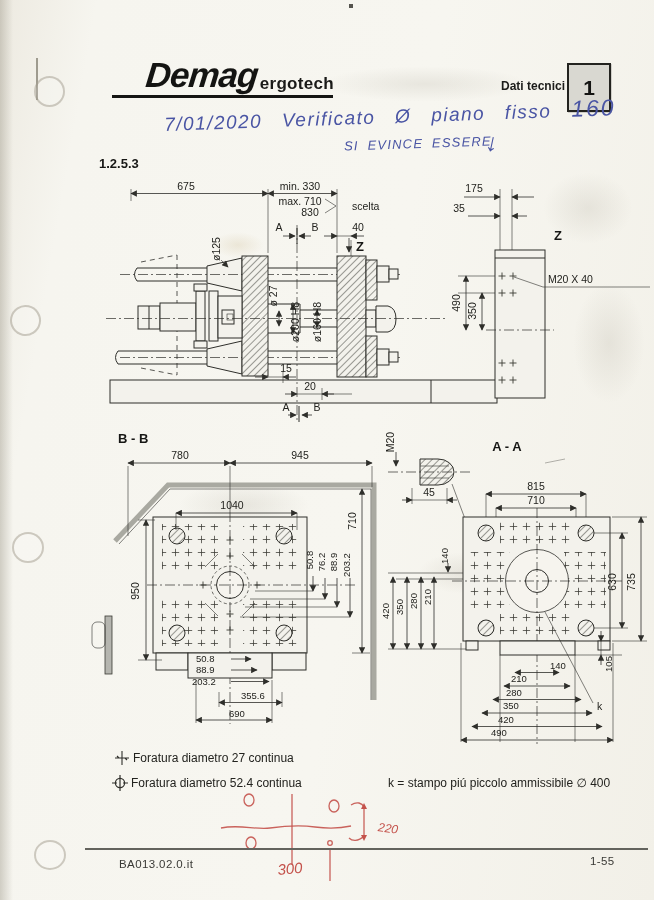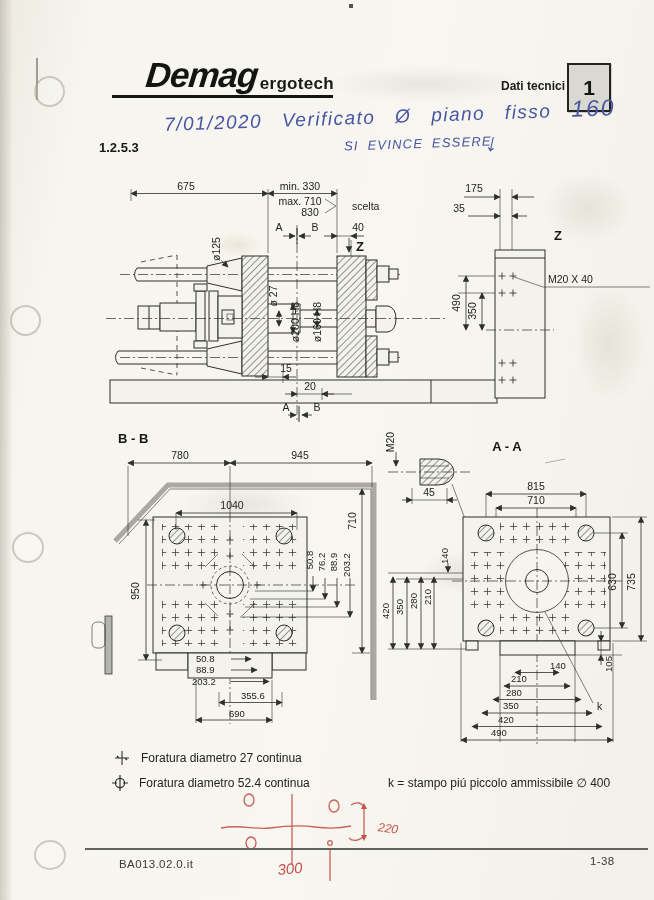--- a/index.html
+++ b/index.html
@@ -23,21 +23,21 @@
               font-size:21px;font-weight:bold;color:#141412;box-shadow:1px 1px 0 rgba(0,0,0,.15);}
   
   .hw{color:#4a55a4;font-style:italic;white-space:nowrap;}
   .hw1{font-size:19px;letter-spacing:1.5px;word-spacing:13px;transform:rotate(-2deg);}
   .hw1 .hw-val{font-size:23px;letter-spacing:2px;}
   .hw2{font-size:13px;letter-spacing:1.2px;word-spacing:4px;transform:rotate(-2deg);}
   .hw-arrow{font-size:25px;font-weight:bold;font-style:normal;transform:rotate(12deg);display:inline-block;}
   
   .sect{font-weight:bold;font-size:13px;color:#171715;white-space:nowrap;}
   
-  .leg-row{display:flex;align-items:center;gap:10px;}
+  .leg-row{display:flex;align-items:center;gap:2px;}
   .leg-txt{font-size:12px;color:#23231f;}
   .k-note{font-size:12px;color:#23231f;white-space:nowrap;}
   .foot-line{background:#63635d;height:1.5px;}
   .foot-txt{font-size:11.5px;color:#3a3a36;letter-spacing:.4px;text-align:right;}
   
   svg{position:absolute;left:0;top:0;}
   .part{fill:#f3f2ec;stroke:#2f2f2b;stroke-width:1;}
   .ln{stroke:#2f2f2b;stroke-width:1;fill:none;}
   .thin{stroke:#2f2f2b;stroke-width:.6;fill:none;}
   .dl{stroke:#2f2f2b;stroke-width:.8;fill:none;}
@@ -81,21 +81,21 @@
   <div class="abs hw hw1" style="left:164px;top:102px;">
     <span>7/01/2020</span>
     <span>Verificato Ø piano fisso</span>
     <span class="hw-val">160</span>
   </div>
   <div class="abs hw hw2" style="left:344px;top:136px;">
     <span>SI EVINCE ESSERE</span>
   </div>
   <div class="abs hw hw-arrow" style="left:486px;top:128px;">↓</div>
 
-  <div class="abs sect" style="left:99px;top:140px;">1.2.5.3</div>
+  <div class="abs sect" style="left:99px;top:156px;">1.2.5.3</div>
 
   <svg width="654" height="900" viewBox="0 0 654 900">
     <defs>
       <marker id="arr" viewBox="0 0 10 10" refX="9" refY="5" markerWidth="8" markerHeight="6.5" orient="auto-start-reverse" markerUnits="userSpaceOnUse">
         <path d="M0,0 L10,5 L0,10 z" fill="#2f2f2b"></path>
       </marker>
       <pattern id="hatch" width="5" height="5" patternUnits="userSpaceOnUse" patternTransform="rotate(45)">
         <rect width="5" height="5" fill="#f3f2ec"></rect>
         <line x1="0" y1="0" x2="0" y2="5" stroke="#3c3c36" stroke-width="1"></line>
       </pattern>
@@ -419,15 +419,15 @@
     <svg width="18" height="18" viewBox="0 0 18 18" style="position:static;">
       <circle cx="9" cy="9" r="4.6" stroke="#2f2f2b" stroke-width="1.2" fill="none"></circle>
       <path d="M9,1 V17 M1,9 H6 M12,9 H17" stroke="#2f2f2b" stroke-width="1.2" fill="none"></path>
     </svg>
     <span class="leg-txt">Foratura diametro 52.4 continua</span>
   </div>
   <div class="abs k-note" style="left:388px;top:776px;">k = stampo piú piccolo ammissibile ∅ 400</div>
 
   <div class="abs foot-line" style="left:85px;top:848px;width:563px;"></div>
   <div class="abs foot-txt" style="left:119px;top:858px;">BA013.02.0.it</div>
-  <div class="abs foot-txt" style="left:590px;top:855px;">1-38</div>
+  <div class="abs foot-txt" style="left:590px;top:855px;">1-55</div>
 
 </div>
 
 </body></html>

